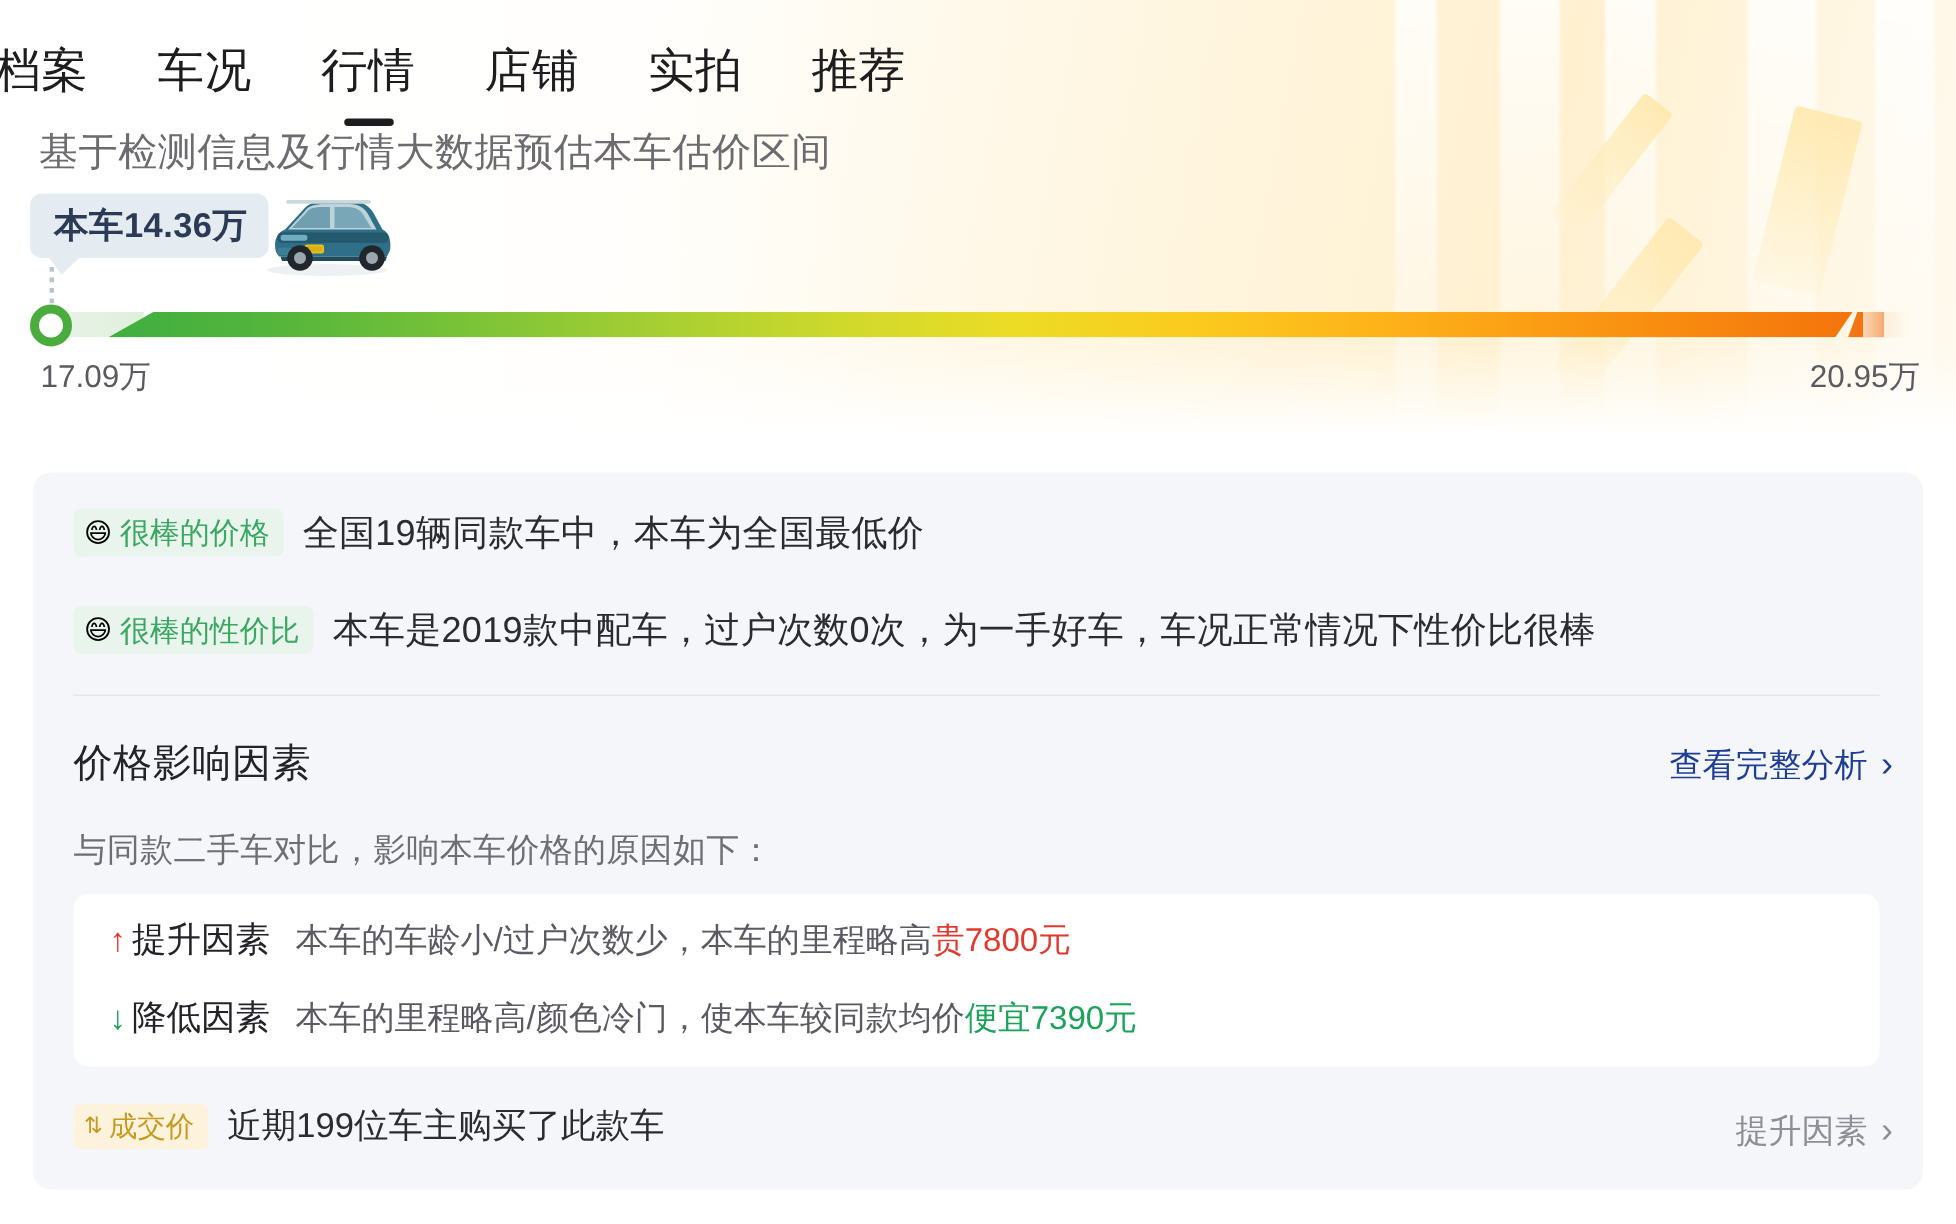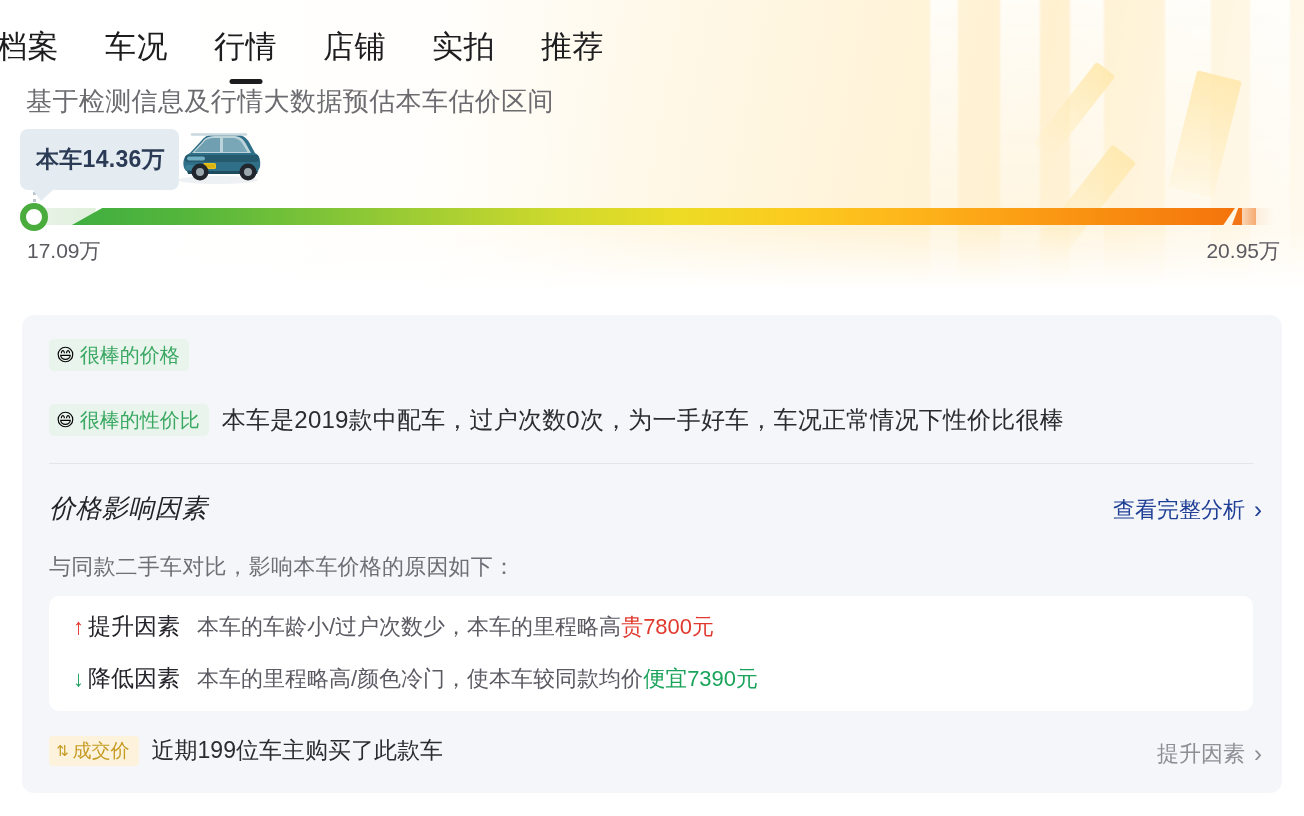--- a/index.html
+++ b/index.html
@@ -105,21 +105,21 @@
     left: 26px; top: 84px;
     font-size: 26px;
     color: #6b6b70;
     z-index: 4;
     letter-spacing: 0.4px;
   }
 
   .bubble {
     position: absolute;
     left: 20px; top: 129px;
-    height: 61px;
+    height: 43px;
     padding: 0 14px 0 16px;
     display: flex;
     align-items: center;
     background: #e4ecf2;
     border-radius: 8px;
     z-index: 6;
   }
   .bubble .txt {
     font-size: 23px;
     font-weight: bold;
@@ -277,21 +277,20 @@
     background: #e3e5ea;
   }
 
   .section-title {
     position: absolute;
     left: 27px; top: 176px;
     font-size: 26px;
     color: #23232a;
     font-weight: 500;
     letter-spacing: 0.4px;
-    font-style: italic;
   }
   .full-analysis {
     position: absolute;
     right: 20px; top: 180px;
     display: flex;
     align-items: center;
     font-size: 22px;
     color: #1f3f96;
     cursor: pointer;
     white-space: nowrap;
@@ -475,20 +474,21 @@
   <div class="price-low">17.09万</div>
   <div class="price-high">20.95万</div>
 
   <div class="card">
 
     <div class="verdict-row vr1">
       <span class="tag">
         <span class="emoji">😄</span>
         <span class="tag-text">很棒的价格</span>
       </span>
+      <span class="verdict-text">全国19辆同款车中，本车为全国最低价</span>
     </div>
 
     <div class="verdict-row vr2">
       <span class="tag">
         <span class="emoji">😄</span>
         <span class="tag-text">很棒的性价比</span>
       </span>
       <span class="verdict-text">本车是2019款中配车，过户次数0次，为一手好车，车况正常情况下性价比很棒</span>
     </div>
 

